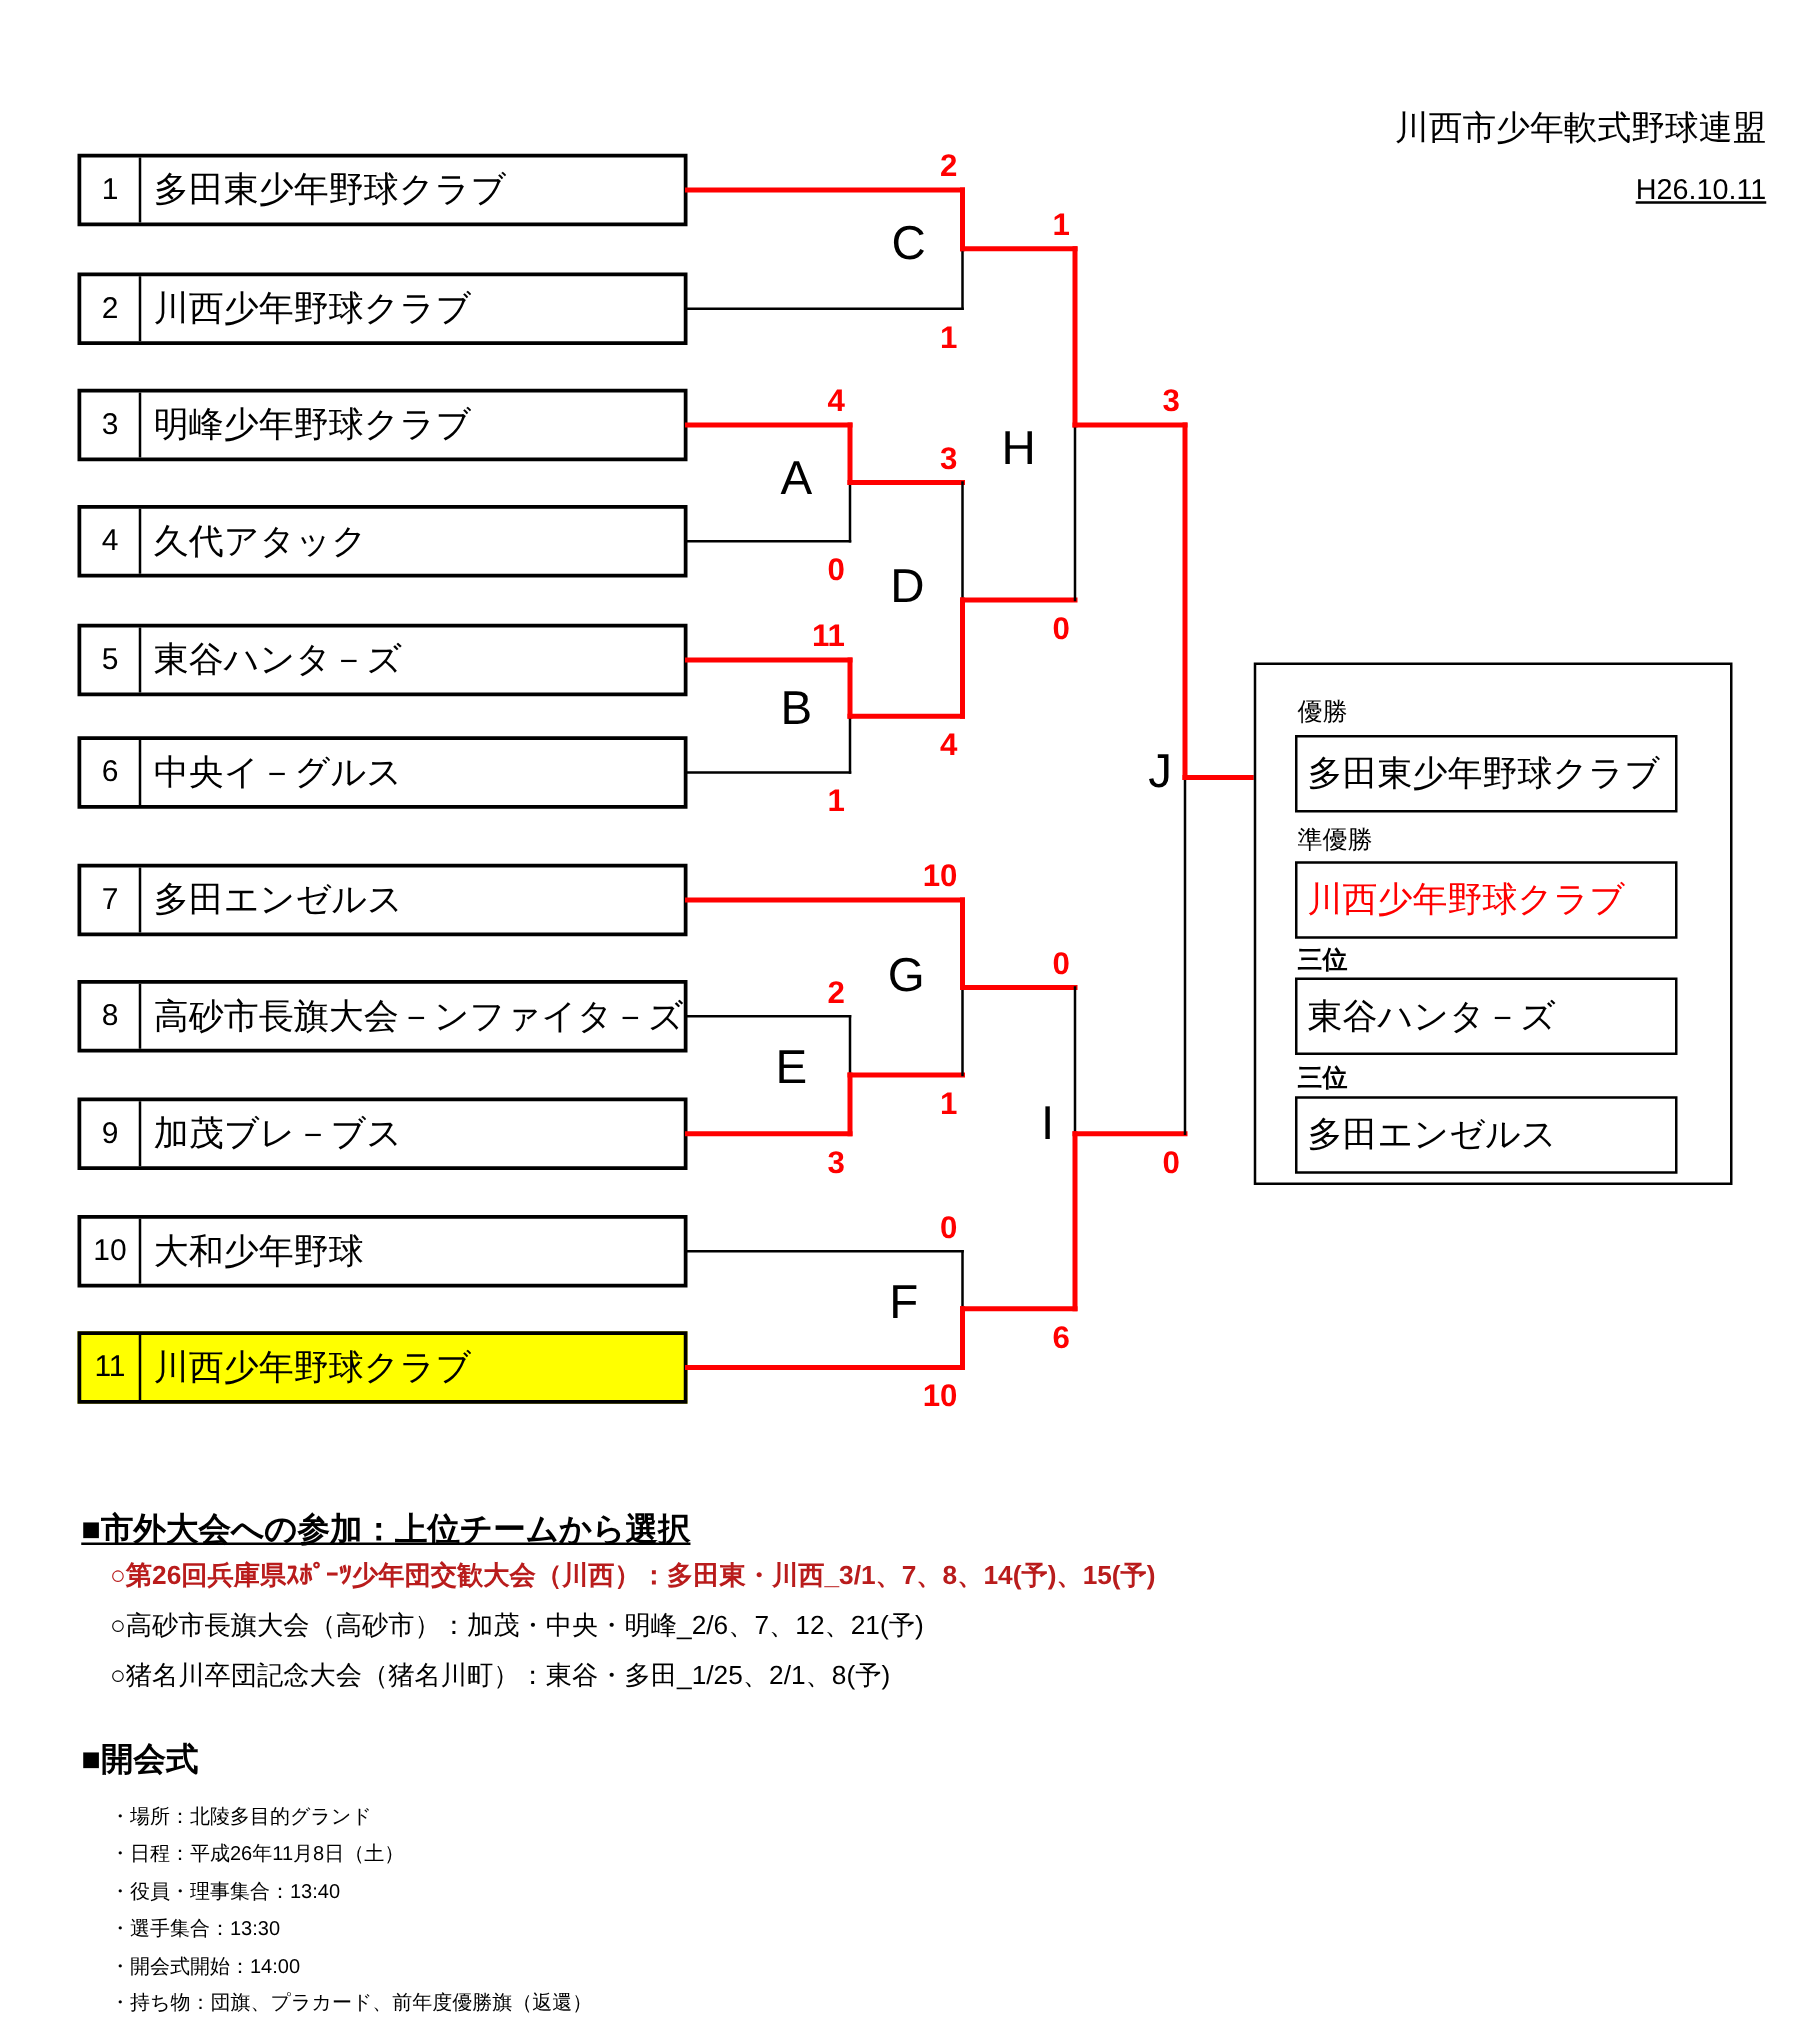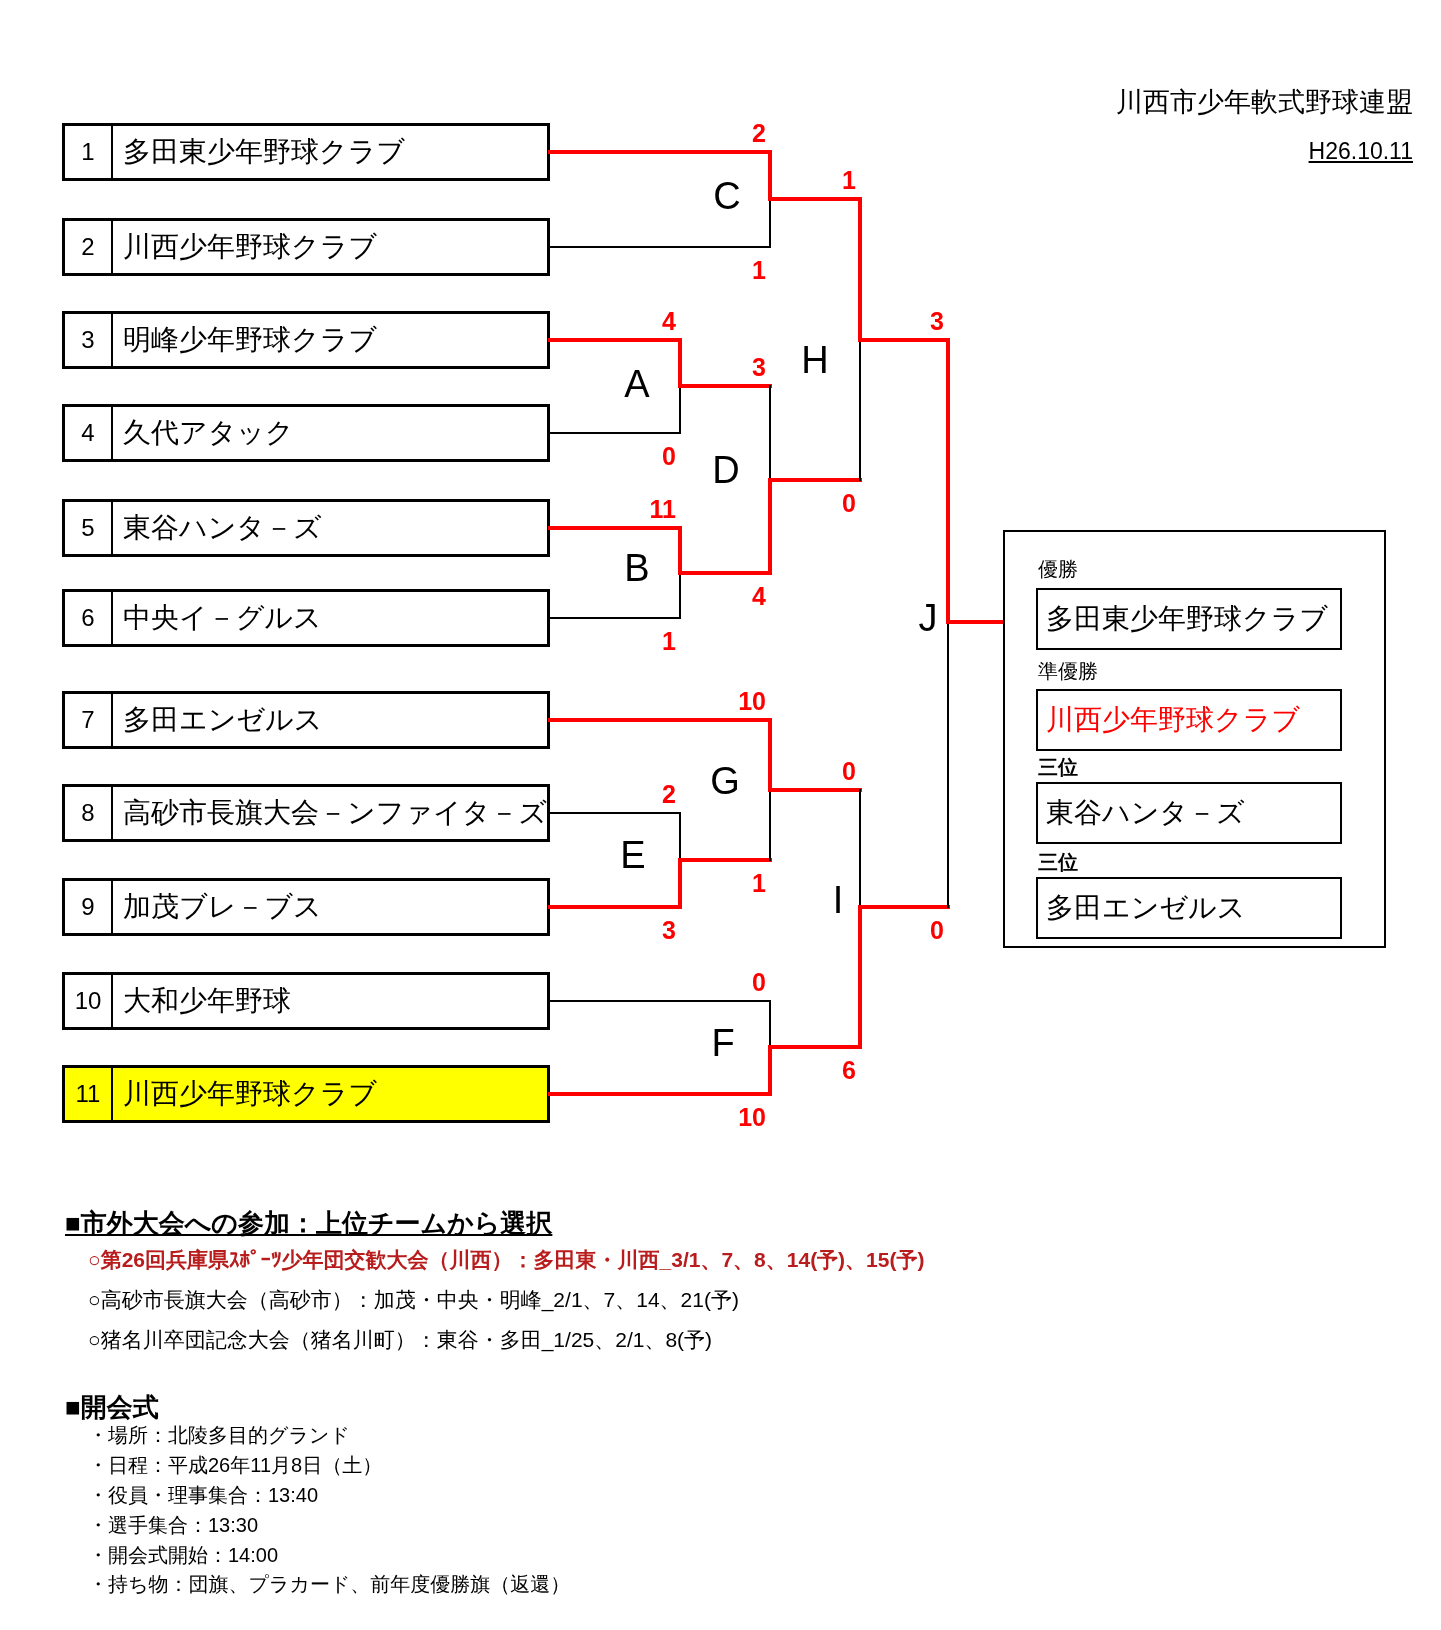--- a/index.html
+++ b/index.html
@@ -33,21 +33,21 @@
   .re2l{top:222px;} .re2b{top:250px;}
   .re3l{top:317px;} .re3b{top:345px;}
 
   .sec-heading { position:absolute; left:65px; font-size:26px; font-weight:bold; white-space:nowrap; }
   .sec-item { position:absolute; left:88px; font-size:21px; white-space:nowrap; }
   .sec-item.red { color:#b91c1c; font-weight:bold; }
   .par-h{top:1206px;text-decoration:underline;} .par-0{top:1246px;} .par-1{top:1286px;} .par-2{top:1326px;}
   .cer-h{top:1390px;}
   .cer-0{top:1422px;} .cer-1{top:1452px;} .cer-2{top:1482px;}
   .cer-3{top:1512px;} .cer-4{top:1542px;} .cer-5{top:1571px;}
-  .cer-i { font-size:20px; }
+  .cer-i { font-size:16px;margin-top:21px; }
 </style>
 </head>
 <body>
 
 <div id="sheet">
 
 
   <div class="org-block">
     <div class="org-name">川西市少年軟式野球連盟</div>
     <div class="org-date">H26.10.11</div>
@@ -177,21 +177,21 @@
     <div class="rank-label re1l">準優勝</div>
     <div class="result-box re1b red">川西少年野球クラブ</div>
     <div class="rank-label bold re2l">三位</div>
     <div class="result-box re2b">東谷ハンタ－ズ</div>
     <div class="rank-label bold re3l">三位</div>
     <div class="result-box re3b">多田エンゼルス</div>
   </div>
 
   <div class="sec-heading par-h">■市外大会への参加：上位チームから選択</div>
   <div class="sec-item par-0 red">○第26回兵庫県ｽﾎﾟｰﾂ少年団交歓大会（川西）：多田東・川西_3/1、7、8、14(予)、15(予)</div>
-  <div class="sec-item par-1">○高砂市長旗大会（高砂市）：加茂・中央・明峰_2/1、7、14、21(予)</div>
+  <div class="sec-item par-1">○高砂市長旗大会（高砂市）：加茂・中央・明峰_2/6、7、12、21(予)</div>
   <div class="sec-item par-2">○猪名川卒団記念大会（猪名川町）：東谷・多田_1/25、2/1、8(予)</div>
 
   <div class="sec-heading cer-h">■開会式</div>
   <div class="sec-item cer-i cer-0">・場所：北陵多目的グランド</div>
   <div class="sec-item cer-i cer-1">・日程：平成26年11月8日（土）</div>
   <div class="sec-item cer-i cer-2">・役員・理事集合：13:40</div>
   <div class="sec-item cer-i cer-3">・選手集合：13:30</div>
   <div class="sec-item cer-i cer-4">・開会式開始：14:00</div>
   <div class="sec-item cer-i cer-5">・持ち物：団旗、プラカード、前年度優勝旗（返還）</div>
 

